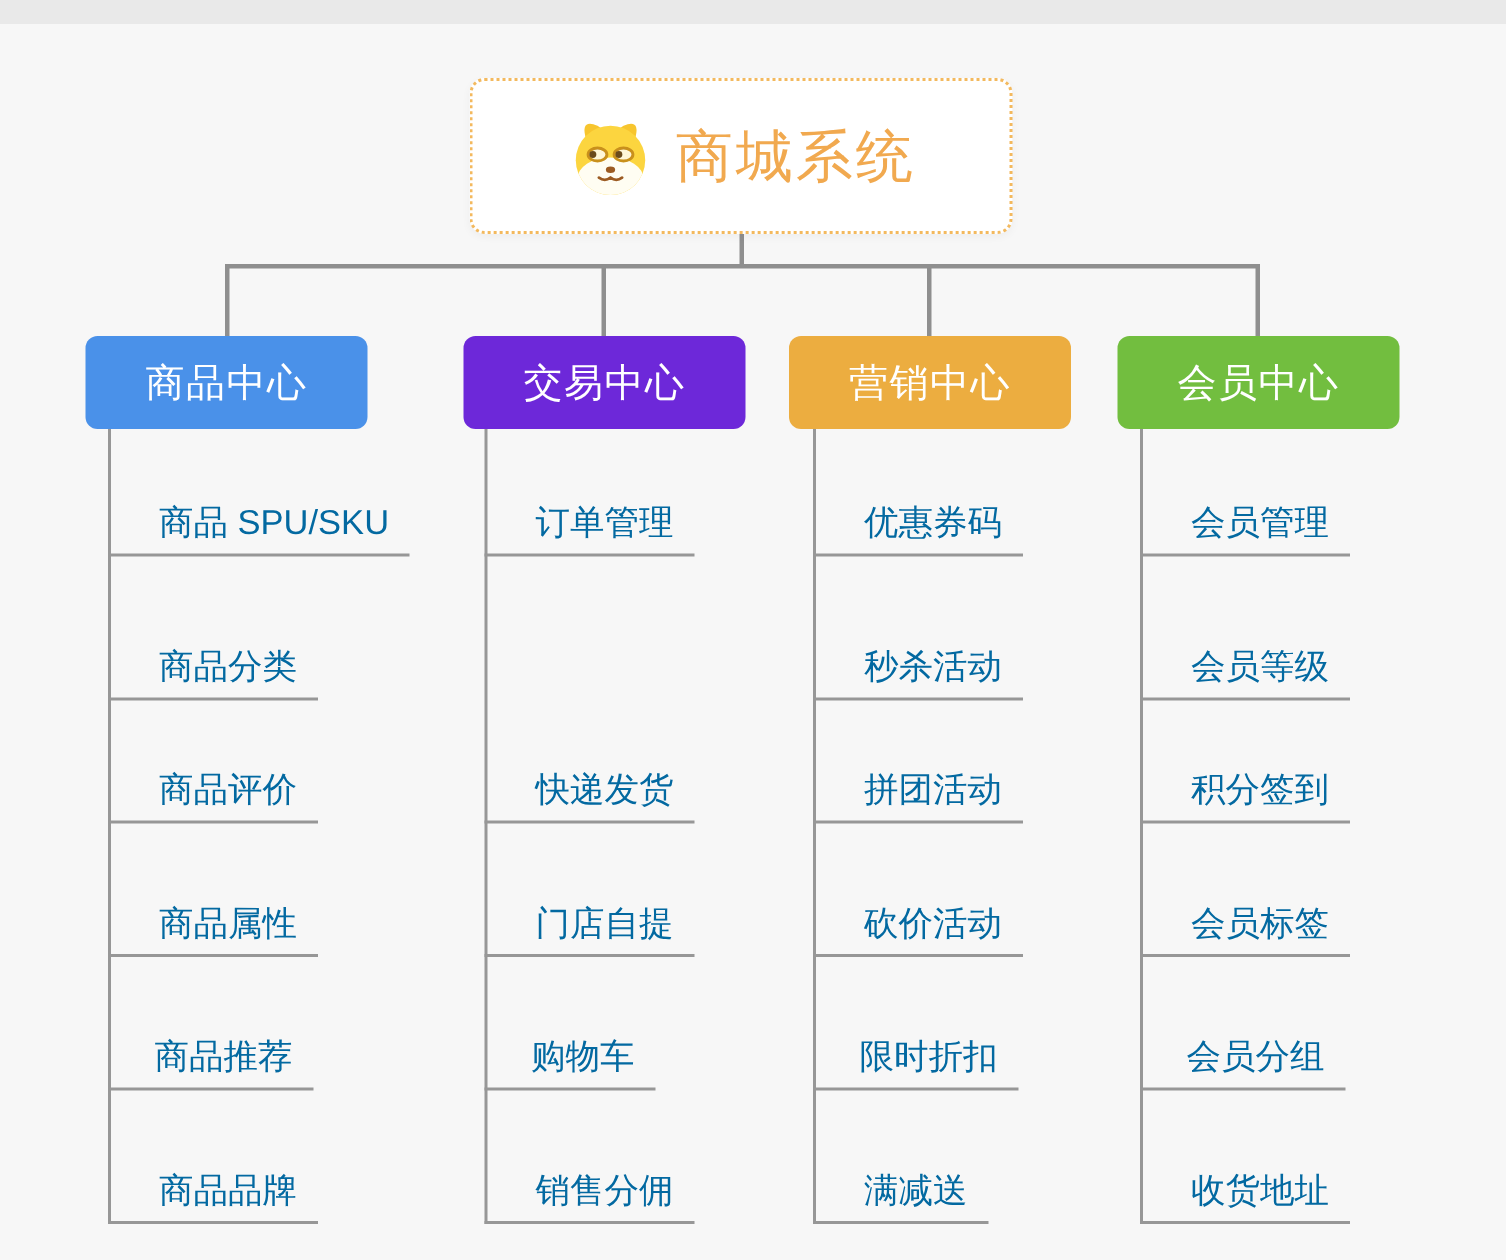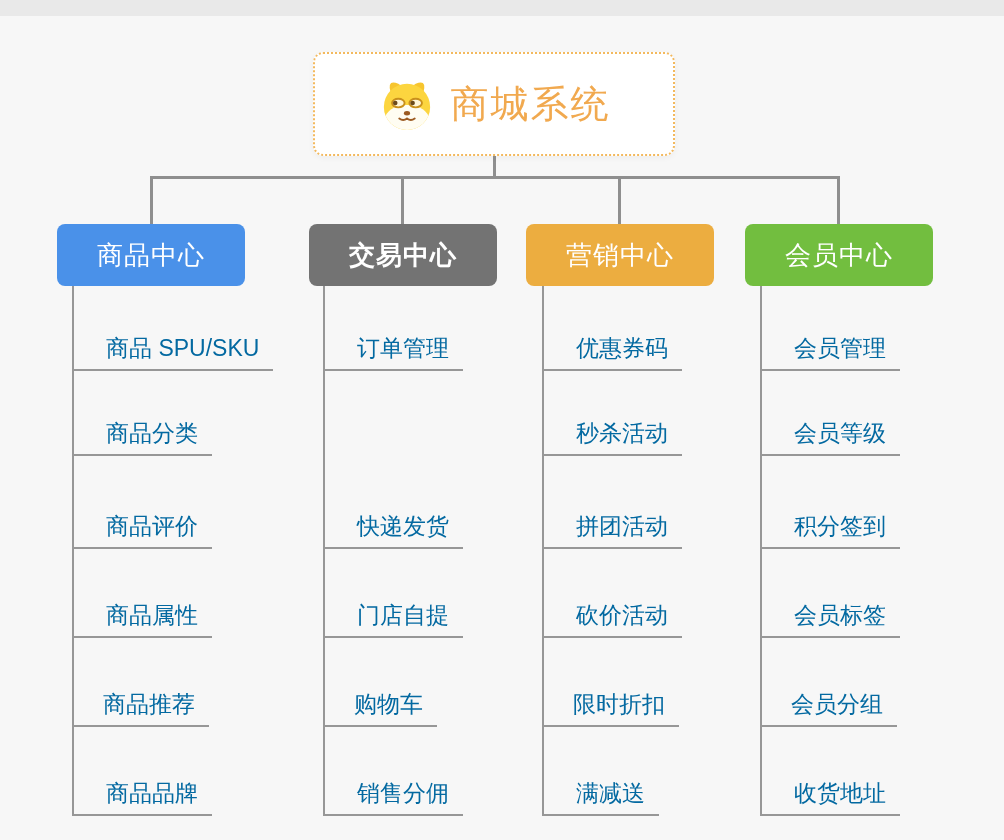--- a/index.html
+++ b/index.html
@@ -82,21 +82,21 @@
     line-height: 30px;
     padding: 0 14px 6px 34px;
     border-bottom: 2px solid #979797;
     cursor: pointer;
   }
   .leaf.col0 { left: 72px; }
   .leaf.col1 { left: 323px; }
   .leaf.col2 { left: 542px; }
   .leaf.col3 { left: 760px; }
   .leaf.row0 { top: 317px; }
-  .leaf.row1 { top: 402px; text-align: right; }
+  .leaf.row1 { top: 413px; text-align: right; }
   .leaf.row2 { top: 495px; }
   .leaf.row3 { top: 584px; }
   .leaf.row4 { top: 673px; padding-left: 31px; }
   .leaf.row5 { top: 762px; }
 </style>
 </head>
 <body>
 
 <div class="canvas">
 
@@ -126,21 +126,21 @@
         <circle cx="17.8" cy="27" r="2.4" fill="#6b4a1b"></circle>
         <circle cx="35.8" cy="27" r="2.4" fill="#6b4a1b"></circle>
         <ellipse cx="30" cy="37.5" rx="3.2" ry="2.3" fill="#9c5b22"></ellipse>
         <path d="M22 43 Q26 46 30 43 Q34 46 38 43" stroke="#9c5b22" stroke-width="2" fill="none" stroke-linecap="round"></path>
       </svg>
     </span>
     <span class="root-title" style="color: rgb(241, 169, 79);">商城系统</span>
   </div>
 
   <div class="branch-node b0" style="background-color: rgb(74, 145, 233);">商品中心</div>
-  <div class="branch-node b1" style="background-color: #737373; font-weight: bold;">交易中心</div>
+  <div class="branch-node b1" style="background-color: #6d28d9;">交易中心</div>
   <div class="branch-node b2" style="background-color: rgb(236, 173, 64);">营销中心</div>
   <div class="branch-node b3" style="background-color: rgb(114, 190, 63);">会员中心</div>
 
   <div class="leaf col0 row0">商品 SPU/SKU</div>
   <div class="leaf col0 row1">商品分类</div>
   <div class="leaf col0 row2">商品评价</div>
   <div class="leaf col0 row3">商品属性</div>
   <div class="leaf col0 row4">商品推荐</div>
   <div class="leaf col0 row5">商品品牌</div>
 

